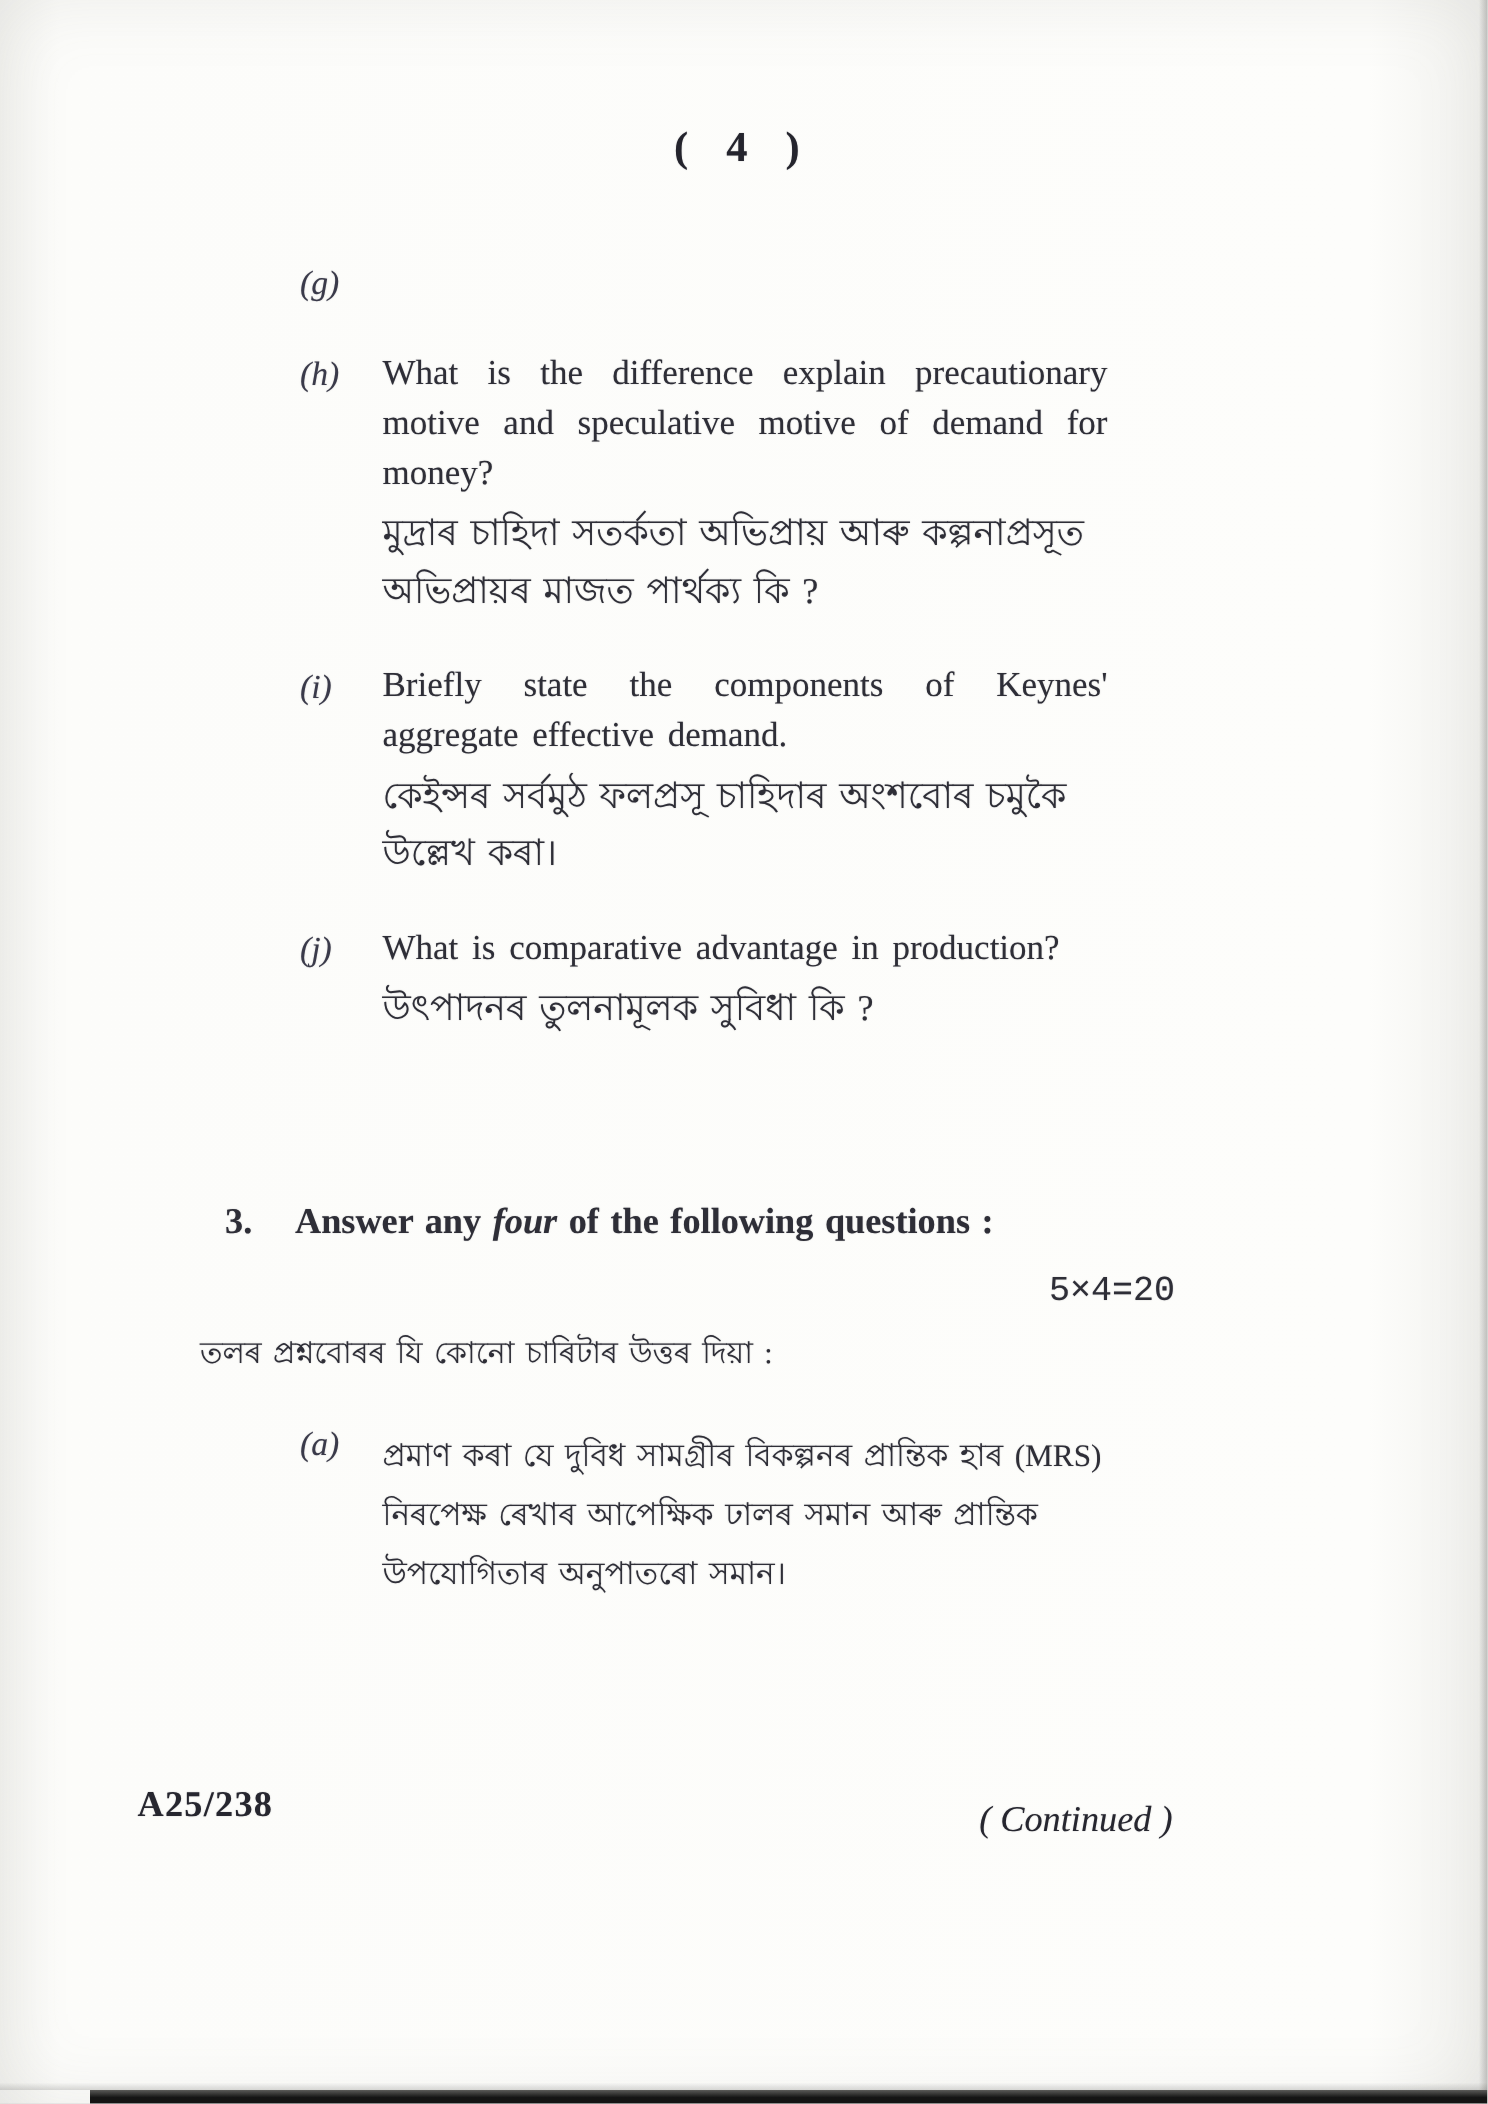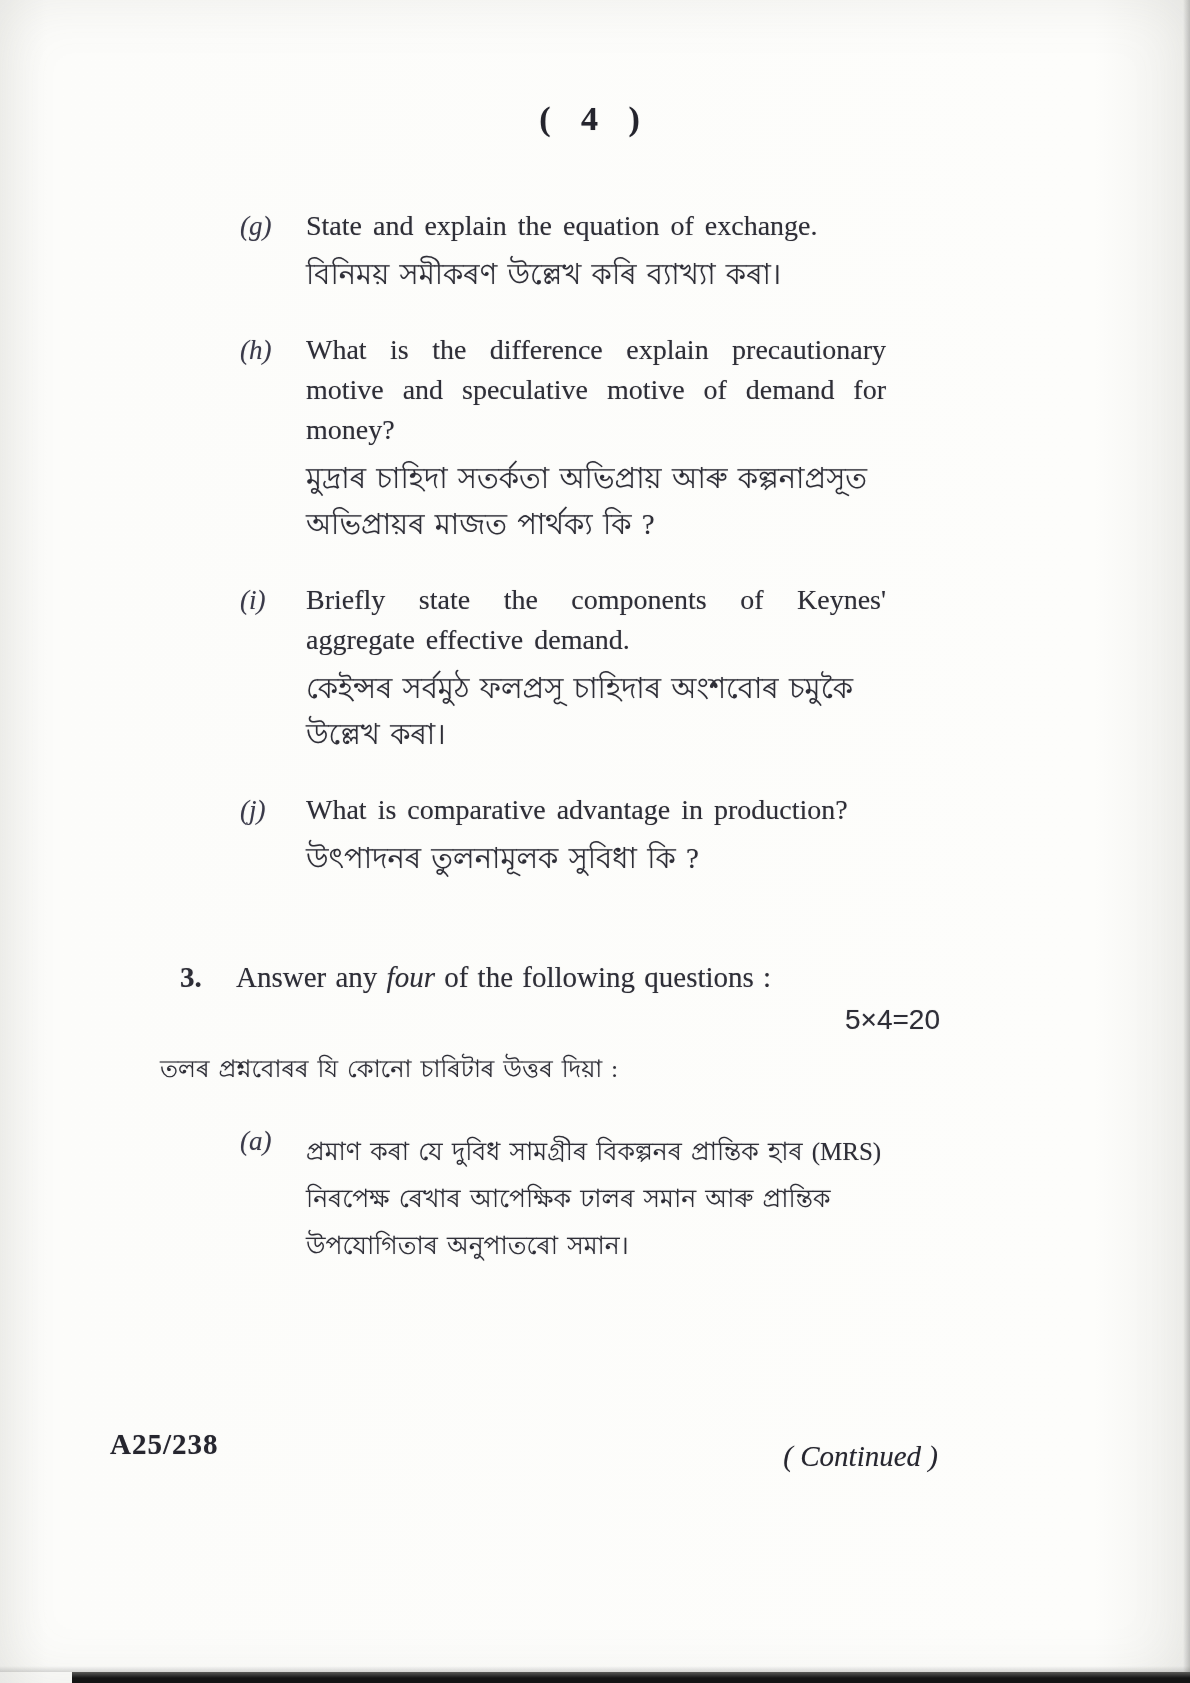--- a/index.html
+++ b/index.html
@@ -25,22 +25,22 @@
   .q-list { position:absolute; top:206px; left:240px; width:646px; }
   .q { display:flex; margin-bottom:33px; }
   .q-label { width:66px; flex:none; font-style:italic; font-size:27px; line-height:40px; color:#3a3a4a; }
   .q-body { flex:1; min-width:0; }
   .q-en { font-size:28px; line-height:40px; text-align:justify; word-spacing:4px; }
   .q-as { font-size:29px; line-height:46px; margin-top:5px; word-spacing:3px; }
 
   .section3 { position:absolute; top:956px; left:180px; width:760px; }
   .s3-row { display:flex; }
   .s3-num { width:56px; flex:none; font-size:29px; font-weight:bold; line-height:42px; }
-  .s3-text { flex:1; font-size:29px; line-height:42px; word-spacing:2px; }
-  .s3-marks { text-align:right; font-size:28px; line-height:40px; margin-top:2px; font-family:Liberation Sans, sans-serif; }
+  .s3-text { flex:1; font-size:29px; line-height:42px; word-spacing:2px;font-weight:bold; }
+  .s3-marks { text-align:right; font-size:28px; line-height:40px; margin-top:16px; font-family:Liberation Mono, monospace; }
   .s3-as { margin-left:-20px; margin-top:6px; font-size:24px; line-height:46px; word-spacing:3px; }
 
   .sub-q { display:flex; margin-left:60px; margin-top:28px; width:646px; }
   .sub-label { width:66px; flex:none; font-style:italic; font-size:27px; line-height:43px; color:#3a3a4a; }
   .sub-body { flex:1; min-width:0; }
   .sub-en { font-size:28px; line-height:43px; text-align:justify; word-spacing:4px; }
   .sub-as { font-size:25px; line-height:47px; margin-top:8px; word-spacing:3px; }
 
   .footer {
     position:absolute; top:1428px; left:110px; right:252px;
@@ -67,24 +67,20 @@
 <body>
 
 <div class="page">
 
   <div class="page-number txt">( 4 )</div>
 
   <div class="q-list">
 
     <div class="q">
       <div class="q-label txt">(g)</div>
-      <div class="q-body">
-        <div class="q-en txt">State and explain the equation of exchange.</div>
-        <div class="q-as txt">বিনিময় সমীকৰণ উল্লেখ কৰি ব্যাখ্যা কৰা।</div>
-      </div>
     </div>
 
     <div class="q">
       <div class="q-label txt">(h)</div>
       <div class="q-body">
         <div class="q-en txt">What is the difference explain precautionary motive and speculative motive of demand for money?</div>
         <div class="q-as txt">মুদ্ৰাৰ চাহিদা সতৰ্কতা অভিপ্ৰায় আৰু কল্পনাপ্ৰসূত অভিপ্ৰায়ৰ মাজত পাৰ্থক্য কি ?</div>
       </div>
     </div>
 

